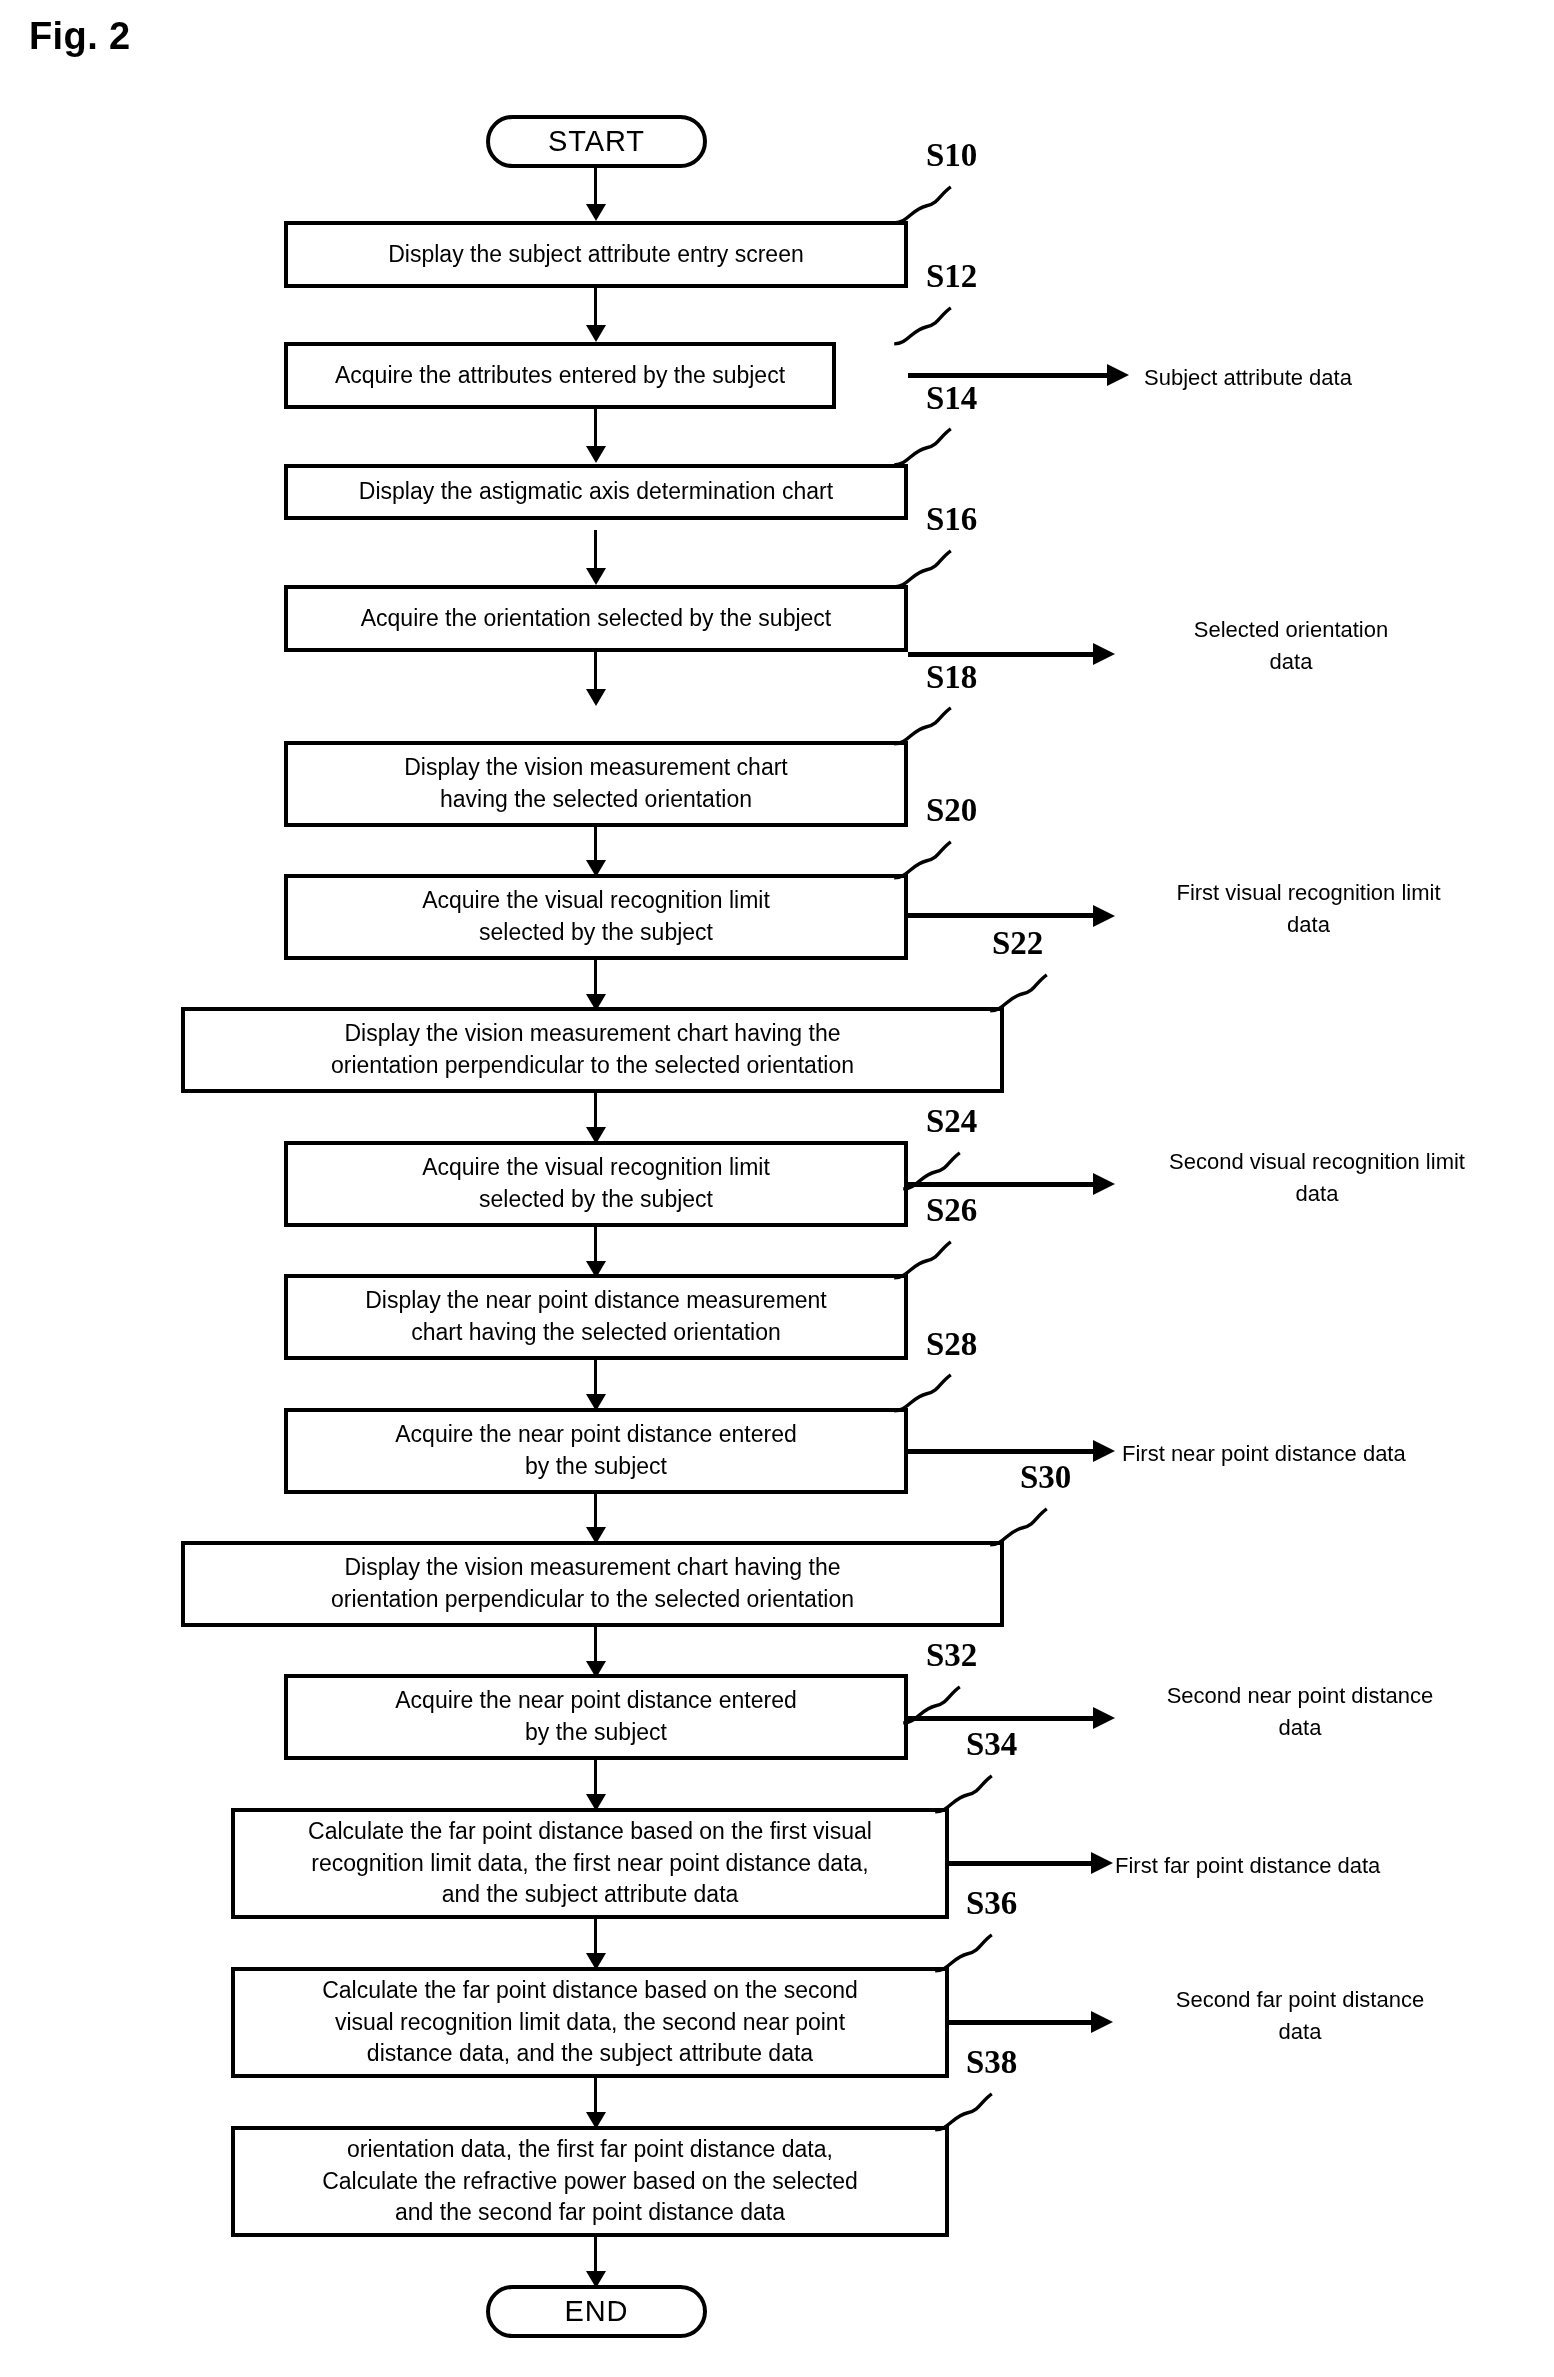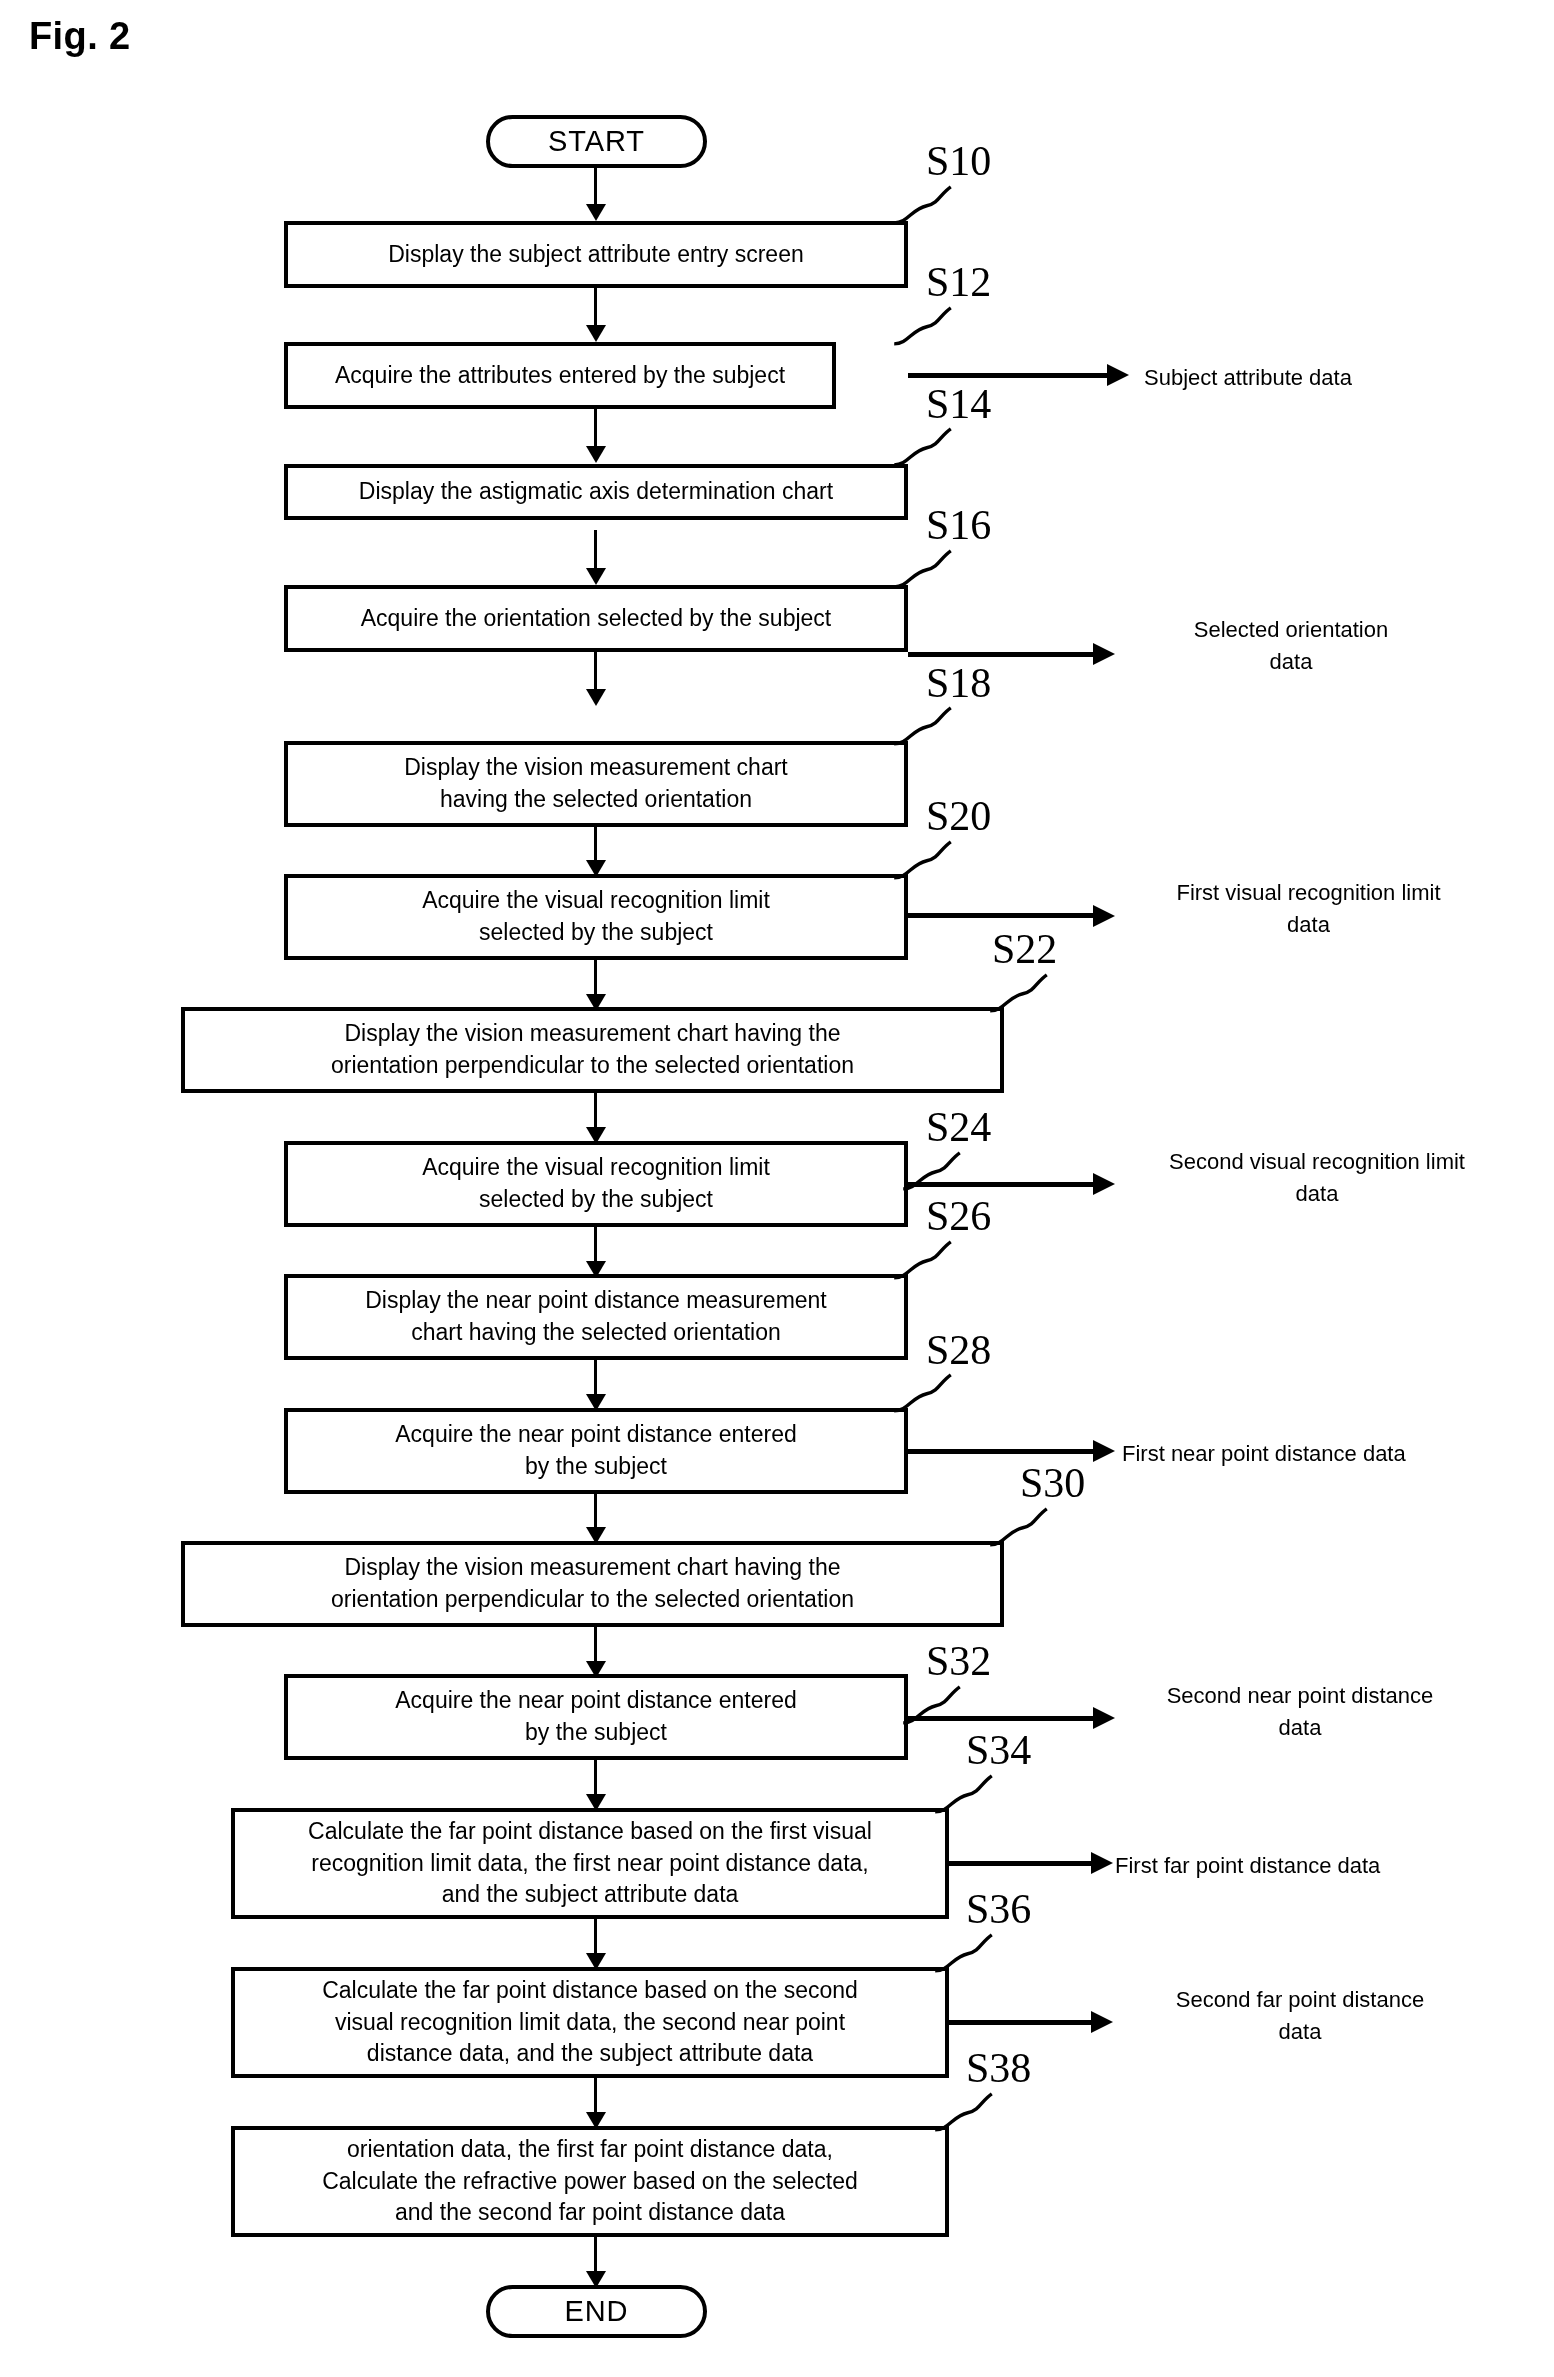--- a/index.html
+++ b/index.html
@@ -90,23 +90,23 @@
     position: absolute;
     width: 0; height: 0;
     border-top: 11px solid transparent;
     border-bottom: 11px solid transparent;
     border-left: 22px solid #000;
   }
 
   
   .step-num {
     position: absolute;
-    font-size: 42px;
+    font-size: 33px;
     font-family: "Liberation Serif", serif;
-    font-weight: 400;
+    font-weight: 700;
     letter-spacing: 0px;
     white-space: nowrap;
   }
   .leader { position: absolute; }
 
   
   .data-label {
     position: absolute;
     font-size: 22px;
     line-height: 1.45;

